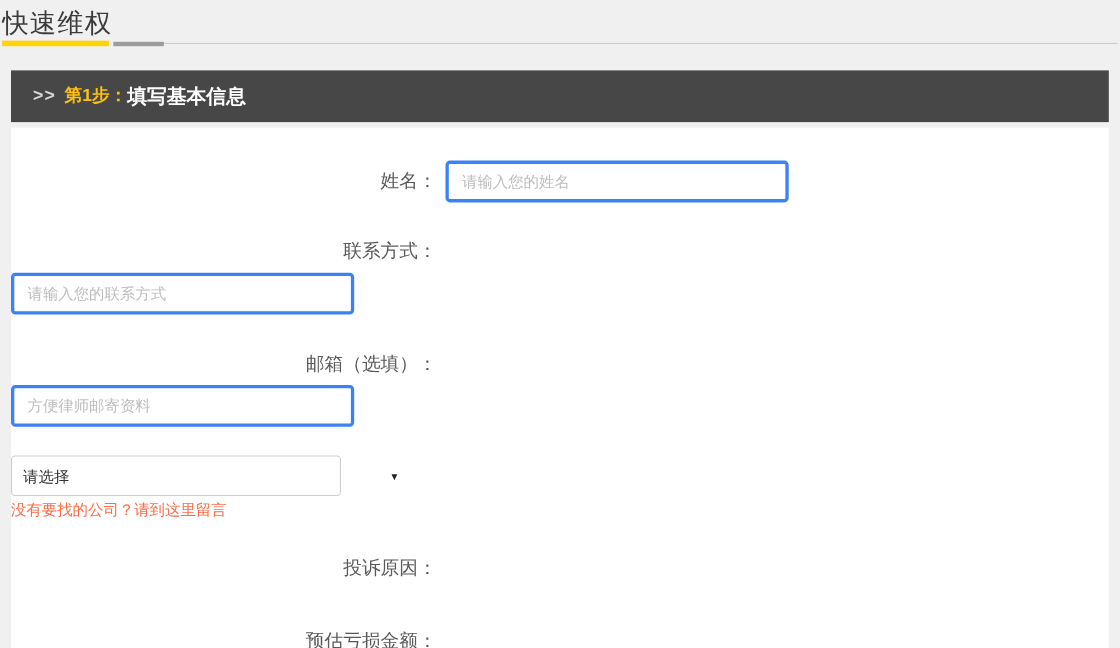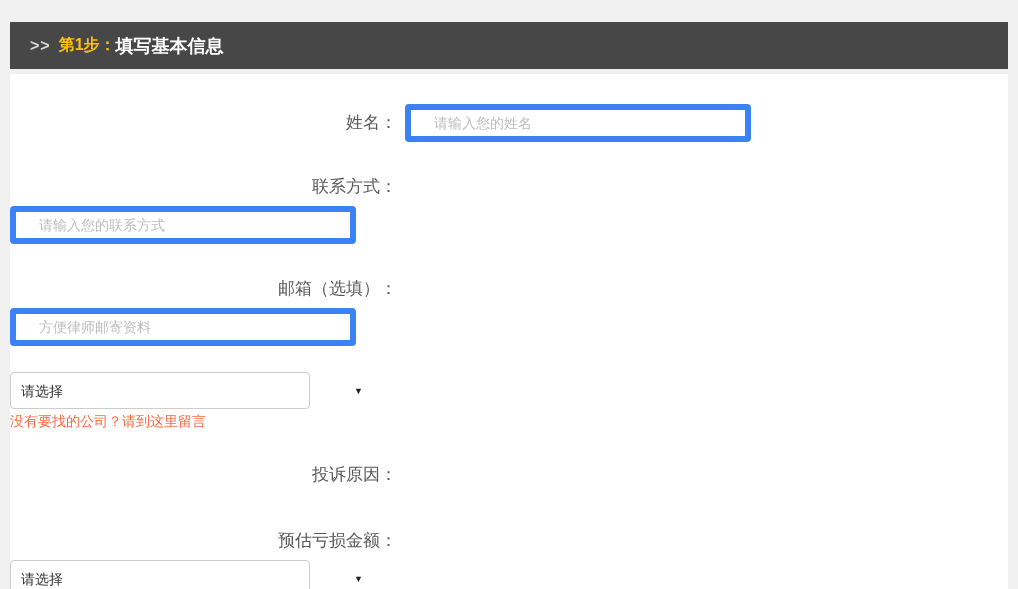--- a/index.html
+++ b/index.html
@@ -64,24 +64,24 @@
     width: 387px;
     text-align: right;
     margin-right: 8px;
     font-size: 17px;
     color: #595959;
     line-height: 38px;
     white-space: nowrap;
     padding-left: 24px;
   }
   .txt {
-    width: 346px; height: 38px;
-    border: 6px solid #3b82f6;
+    width: 312px; height: 38px;
+    border: 3px solid #3b82f6;
     border-radius: 4px;
-    padding: 0 23px;
+    padding: 0 12px;
     font-size: 14px;
     color: #333333;
     background: #ffffff;
     outline: none;
     font-family: inherit;
   }
   .txt::placeholder { color: #bdbdbd; opacity: 1; }
 
   .ctrl-col { display: flex; flex-direction: column; }
   .select-wrap { position: relative; width: 364px; }
@@ -116,20 +116,28 @@
     color: #ff6a44;
     text-decoration: none;
     cursor: pointer;
   }
 </style>
 </head>
 <body>
 
 <div class="page">
 
+  <header class="page-header">
+    <h1 class="page-title">快速维权</h1>
+    <div class="title-underline">
+      <span class="seg-yellow"></span>
+      <span class="seg-gray"></span>
+      <span class="seg-line"></span>
+    </div>
+  </header>
 
   <div class="step-bar">
     <span class="chevrons">&gt;&gt;</span>
     <span class="step-label">第1步：</span>
     <span class="step-title">填写基本信息</span>
   </div>
 
   <div class="panel">
     <form class="form">
 

